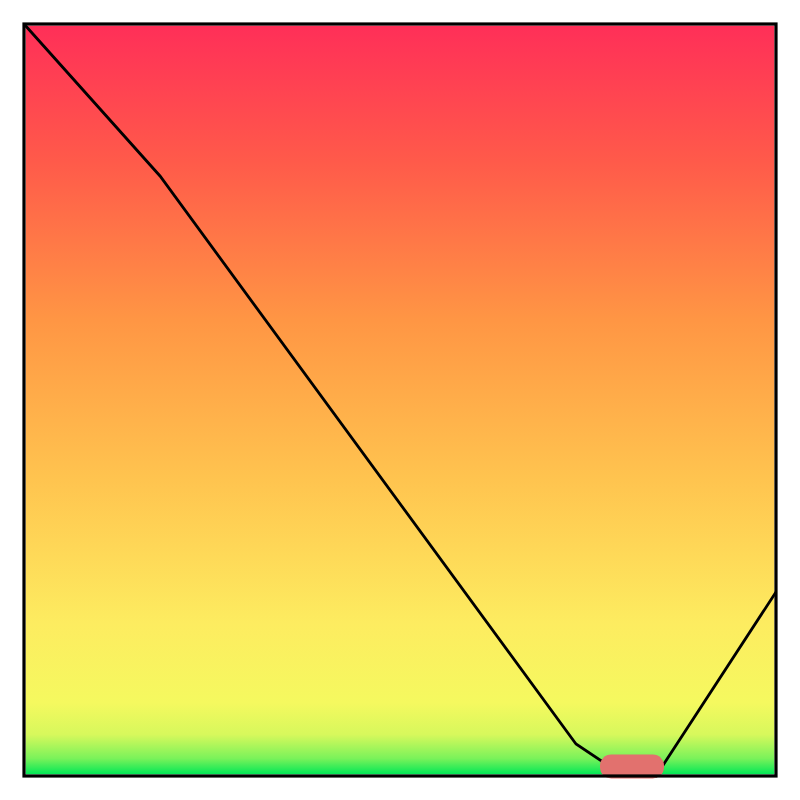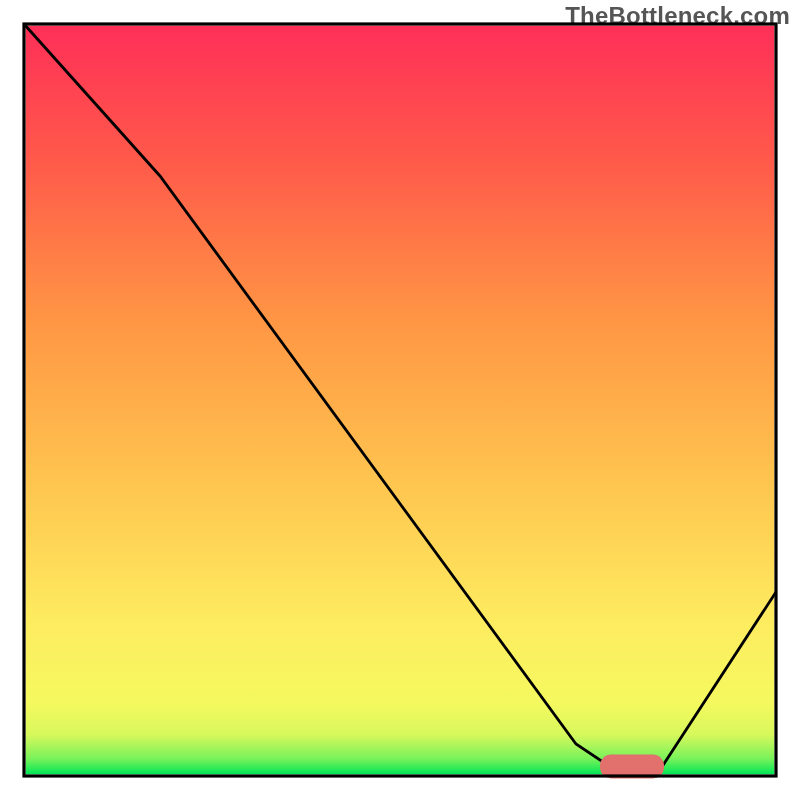--- a/index.html
+++ b/index.html
@@ -28,21 +28,20 @@
     position: absolute;
     left: 0; top: 0;
     width: 800px;
     height: 800px;
   }
 </style>
 </head>
 <body>
 
 <div class="chart-wrap">
-  <div class="watermark">TheBottleneck.com</div>
 
   <svg viewBox="0 0 800 800">
     <defs>
       <linearGradient id="bg-grad" x1="0" y1="1" x2="0" y2="0">
           <stop offset="0.00%" stop-color="#00e756"></stop>
           <stop offset="2.13%" stop-color="#7af25a"></stop>
           <stop offset="5.32%" stop-color="#d7f85c"></stop>
           <stop offset="9.57%" stop-color="#f5f95f"></stop>
           <stop offset="20.21%" stop-color="#fdec60"></stop>
           <stop offset="39.36%" stop-color="#ffc44f"></stop>

